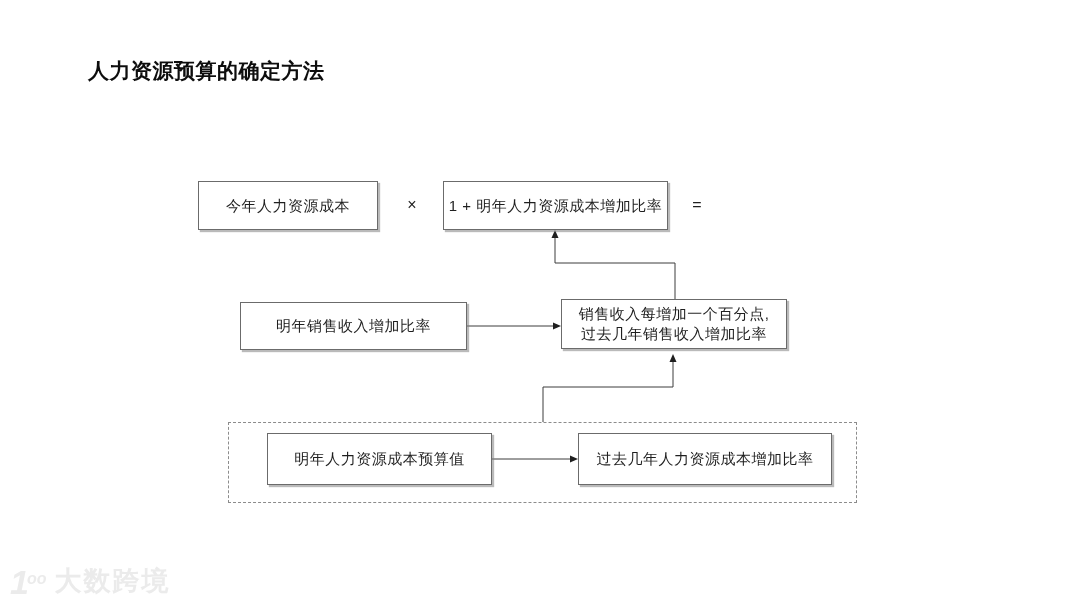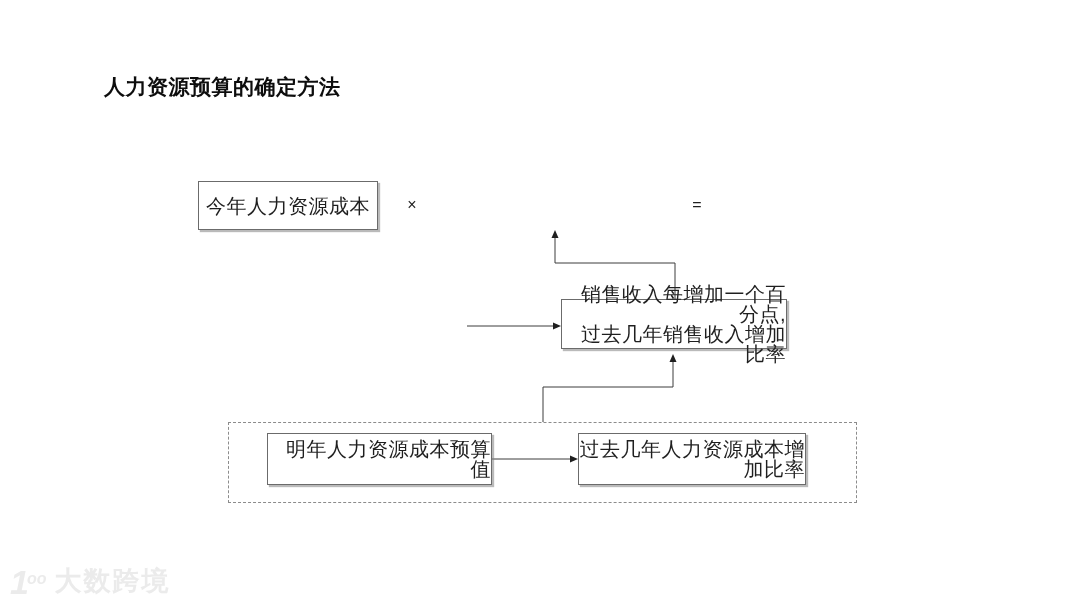--- a/index.html
+++ b/index.html
@@ -6,39 +6,39 @@
   .slide{
     position:relative;
     width:1080px;height:607px;
     background:#ffffff;
     overflow:hidden;
     font-family:"Liberation Sans","DejaVu Sans",sans-serif;
   }
   .title{
     position:absolute;
     left:88px;top:57px;
-    margin:16px;
+    margin:0;
     font-size:21px;
     font-weight:bold;
     color:#0d0d0d;
     letter-spacing:0.5px;
   }
   .box{
     position:absolute;
     box-sizing:border-box;
     background:#ffffff;
     border:1px solid #6b6b6b;
     box-shadow:2px 2px 1px rgba(130,130,130,0.55);
     display:flex;
     flex-direction:column;
     align-items:center;
     justify-content:center;
-    font-size:20px;
+    font-size:15px;
     color:#1f1f1f;
-    text-align:right;
+    text-align:left;
     line-height:20px;
     letter-spacing:0.5px;
   }
   .op{
     position:absolute;
     font-size:16px;
     color:#1f1f1f;
     width:30px;
     text-align:center;
   }
@@ -50,21 +50,21 @@
   .b4{left:240px;top:302px;width:227px;height:48px;}
   .b5{left:561px;top:299px;width:226px;height:50px;}
   .dashed-group{
     position:absolute;
     box-sizing:border-box;
     left:228px;top:422px;width:629px;height:81px;
     border:1px dashed #8c8c8c;
     background:transparent;
   }
   .b6{left:267px;top:433px;width:225px;height:52px;}
-  .b7{left:578px;top:433px;width:228px;height:52px;}
+  .b7{left:578px;top:433px;width:254px;height:52px;}
   .connectors{
     position:absolute;
     left:0;top:0;width:1080px;height:607px;
     pointer-events:none;
   }
   .watermark{
     position:absolute;
     left:10px;top:562px;
     display:flex;
     align-items:center;
@@ -117,24 +117,26 @@
     <g>
       <polyline points="543,422 543,387 673,387 673,361" fill="none" stroke="#3d3d3d" stroke-width="1"></polyline>
       <polygon points="669.5,362 676.5,362 673,354" fill="#1f1f1f"></polygon>
     </g>
   </svg>
 
   <div class="box b1">今年人力资源成本</div>
 
   <div class="op op-times">×</div>
 
+  <div class="box b2">1 + 明年人力资源成本增加比率</div>
 
   <div class="op op-equals">=</div>
 
 
+  <div class="box b4">明年销售收入增加比率</div>
 
   <div class="box b5">
     <div>销售收入每增加一个百分点,</div>
     <div>过去几年销售收入增加比率</div>
   </div>
 
   <div class="dashed-group"></div>
 
   <div class="box b6">明年人力资源成本预算值</div>
 

